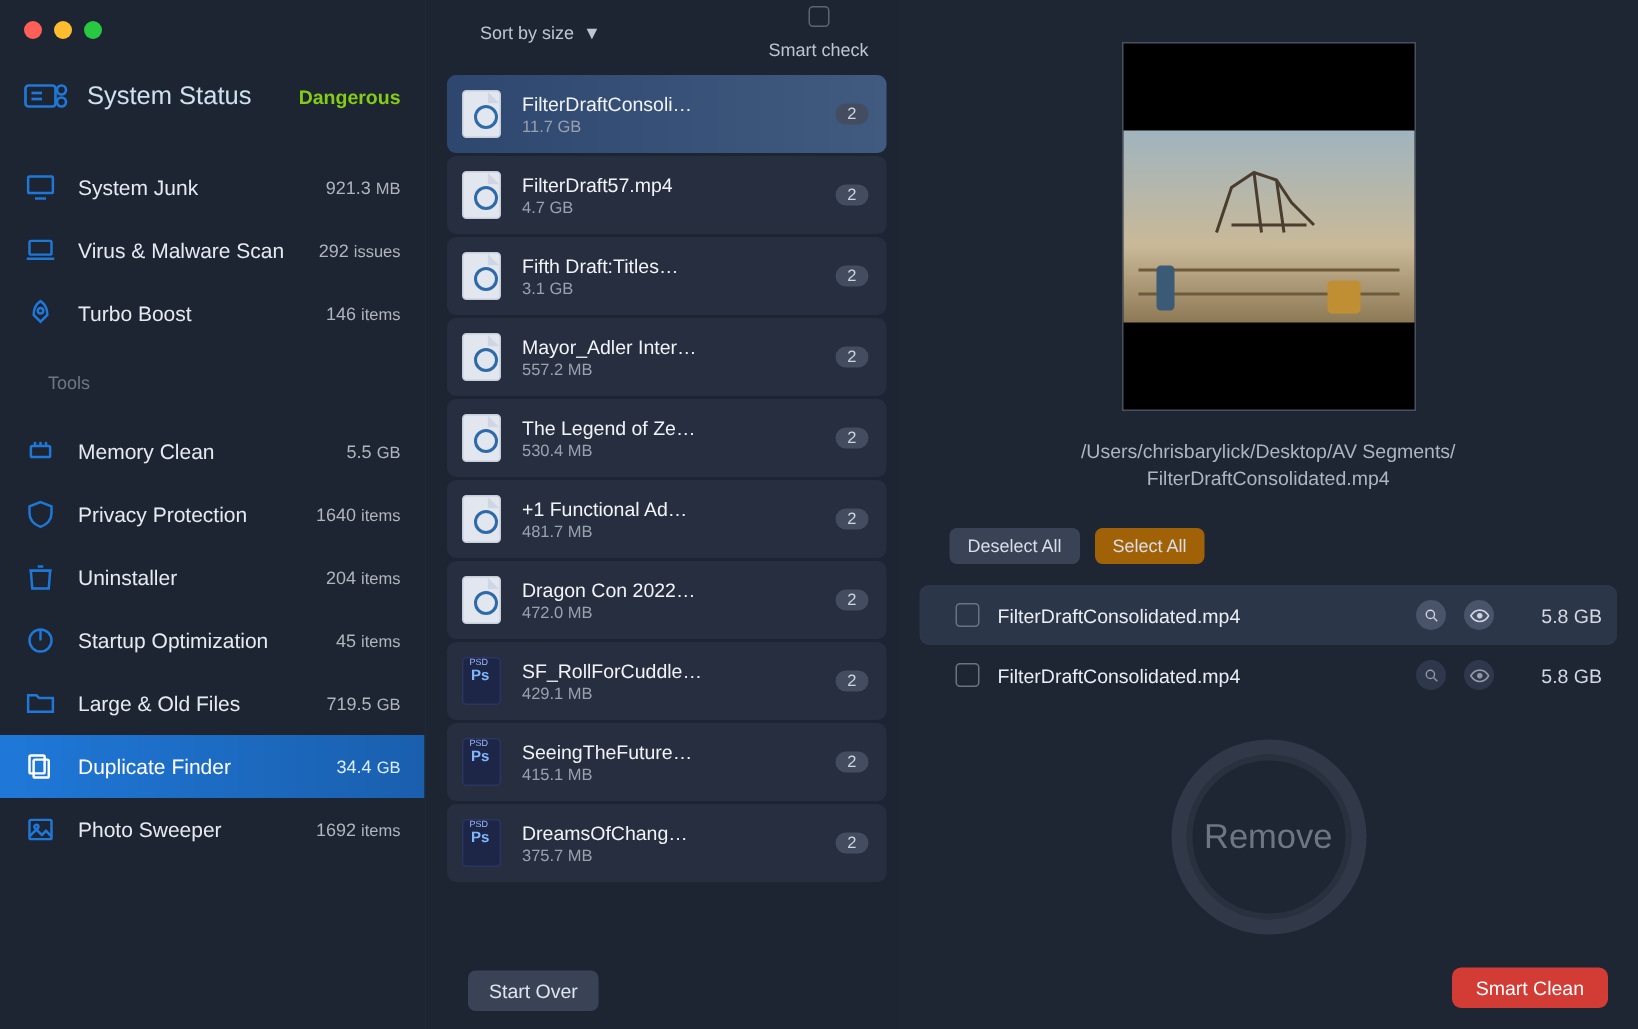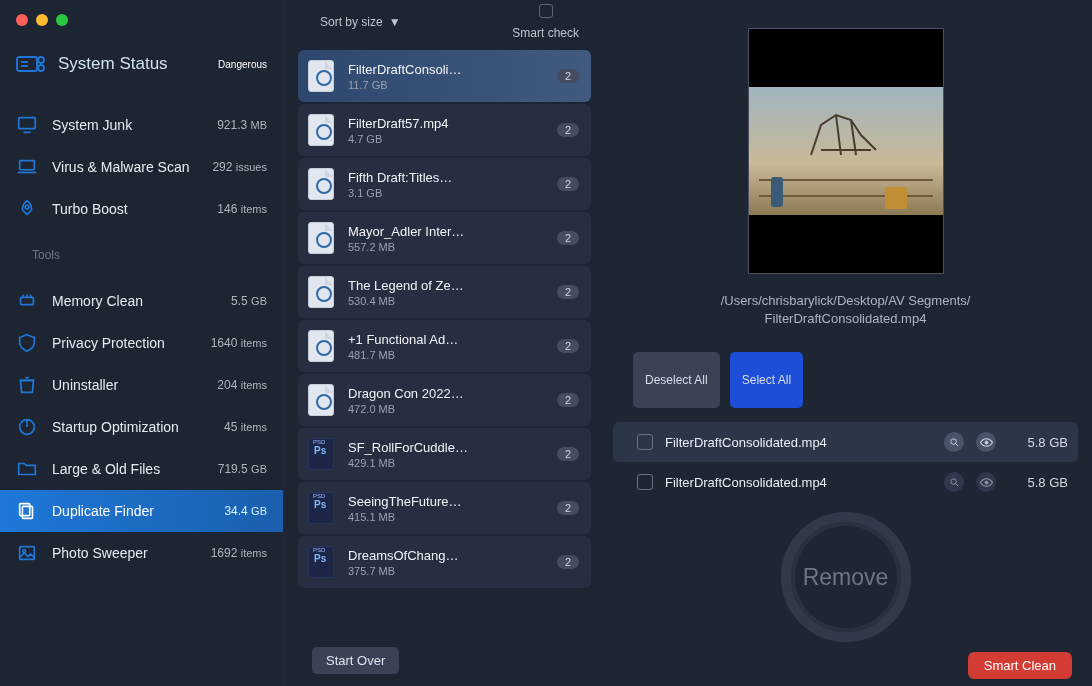--- a/index.html
+++ b/index.html
@@ -9,21 +9,21 @@
 .sidebar { width: 283px; background: #1d2533; display: flex; flex-direction: column; }
 .traffic { display: flex; gap: 8px; padding: 14px 0 0 16px; }
 .dot { width: 12px; height: 12px; border-radius: 50%; }
 .dot.red { background: #ff5f57; }
 .dot.yellow { background: #febc2e; }
 .dot.green { background: #28c840; }
 
 .brand-row { display: flex; align-items: center; justify-content: space-between; padding: 28px 16px 18px 16px; }
 .brand { display: flex; align-items: center; gap: 10px; font-size: 17px; color: #cfe0ef; }
 .brand-icon { width: 32px; height: 20px; }
-.danger-badge { font-size: 10px; color: #ffffff; }
+.danger-badge { font-size: 13px; color: #84cc16; font-weight: bold; }
 
 .nav { padding-top: 12px; }
 .nav-item { display: flex; align-items: center; justify-content: space-between; padding: 10px 16px; cursor: pointer; }
 .nav-item.active { background: linear-gradient(90deg, #1f78d8, #1a5fae); color: #fff; }
 .nav-left { display: flex; align-items: center; gap: 14px; }
 .nav-ic { width: 22px; height: 22px; display: flex; align-items: center; justify-content: center; }
 .nav-ic svg { stroke: #1f78d8; }
 .nav-item.active .nav-ic svg { stroke: #fff; }
 .nav-label { font-size: 14px; color: #e6eaf0; }
 .nav-item.active .nav-label { color: #fff; }
@@ -64,22 +64,22 @@
 .preview-img { width: 100%; height: 128px; background: linear-gradient(180deg,#a0b4bf 0%, #c9b998 60%, #8e7955 100%); position: relative; overflow:hidden;}
 .preview-img .skel { position:absolute; left:50%; top:18px; transform:translateX(-50%); width:90px; height:60px;  }
 .preview-img .skel svg { stroke:#4a3d2e; fill:none; stroke-width:2;}
 .preview-img .rail { position:absolute; bottom:18px; left:10px; right:10px; height:18px; border-top:2px solid #6e5a3b; border-bottom:2px solid #6e5a3b;}
 .preview-img .person { position:absolute; bottom:8px; left:22px; width:12px; height:30px; background:#3b5a75; border-radius:3px;}
 .preview-img .bag { position:absolute; bottom:6px; right:36px; width:22px; height:22px; background:#c08f33; border-radius:3px;}
 
 .path { font-size: 13px; color: #aeb4c0; text-align: center; padding: 18px 30px 10px 30px; line-height: 1.4; }
 
 .action-row { display: flex; gap: 10px; padding: 4px 0 14px 34px; }
-.pill { background: #3a4356; color: #d9dde6; border: none; border-radius: 5px; padding: 21px 12px; font-size: 12px; cursor: pointer; }
-.pill.sel { background: #1d4ed8; }
+.pill { background: #3a4356; color: #d9dde6; border: none; border-radius: 5px; padding: 5px 12px; font-size: 12px; cursor: pointer; }
+.pill.sel { background: #a16207; }
 
 .dup-list { padding: 0 14px; }
 .dup-row { display: flex; align-items: center; padding: 10px 10px; border-radius: 6px; gap: 12px; }
 .dup-row.hl { background: #2c3649; }
 .dup-chk { width: 16px; height: 16px; border: 1.5px solid #6b7383; border-radius: 3px; margin-left: 14px; }
 .dup-name { flex: 1; font-size: 13px; color: #eaeef4; }
 .ic-btn { width: 20px; height: 20px; border-radius: 50%; background: #49536a; display: flex; align-items: center; justify-content: center; cursor: pointer; }
 .ic-btn.dim { background: #39425a; opacity:0.65;}
 .ic-btn svg { stroke: #d0d6e1; fill:#d0d6e1; }
 .dup-size { font-size: 13px; color: #d4d8e0; width: 60px; text-align: right; margin-right: 0;}

